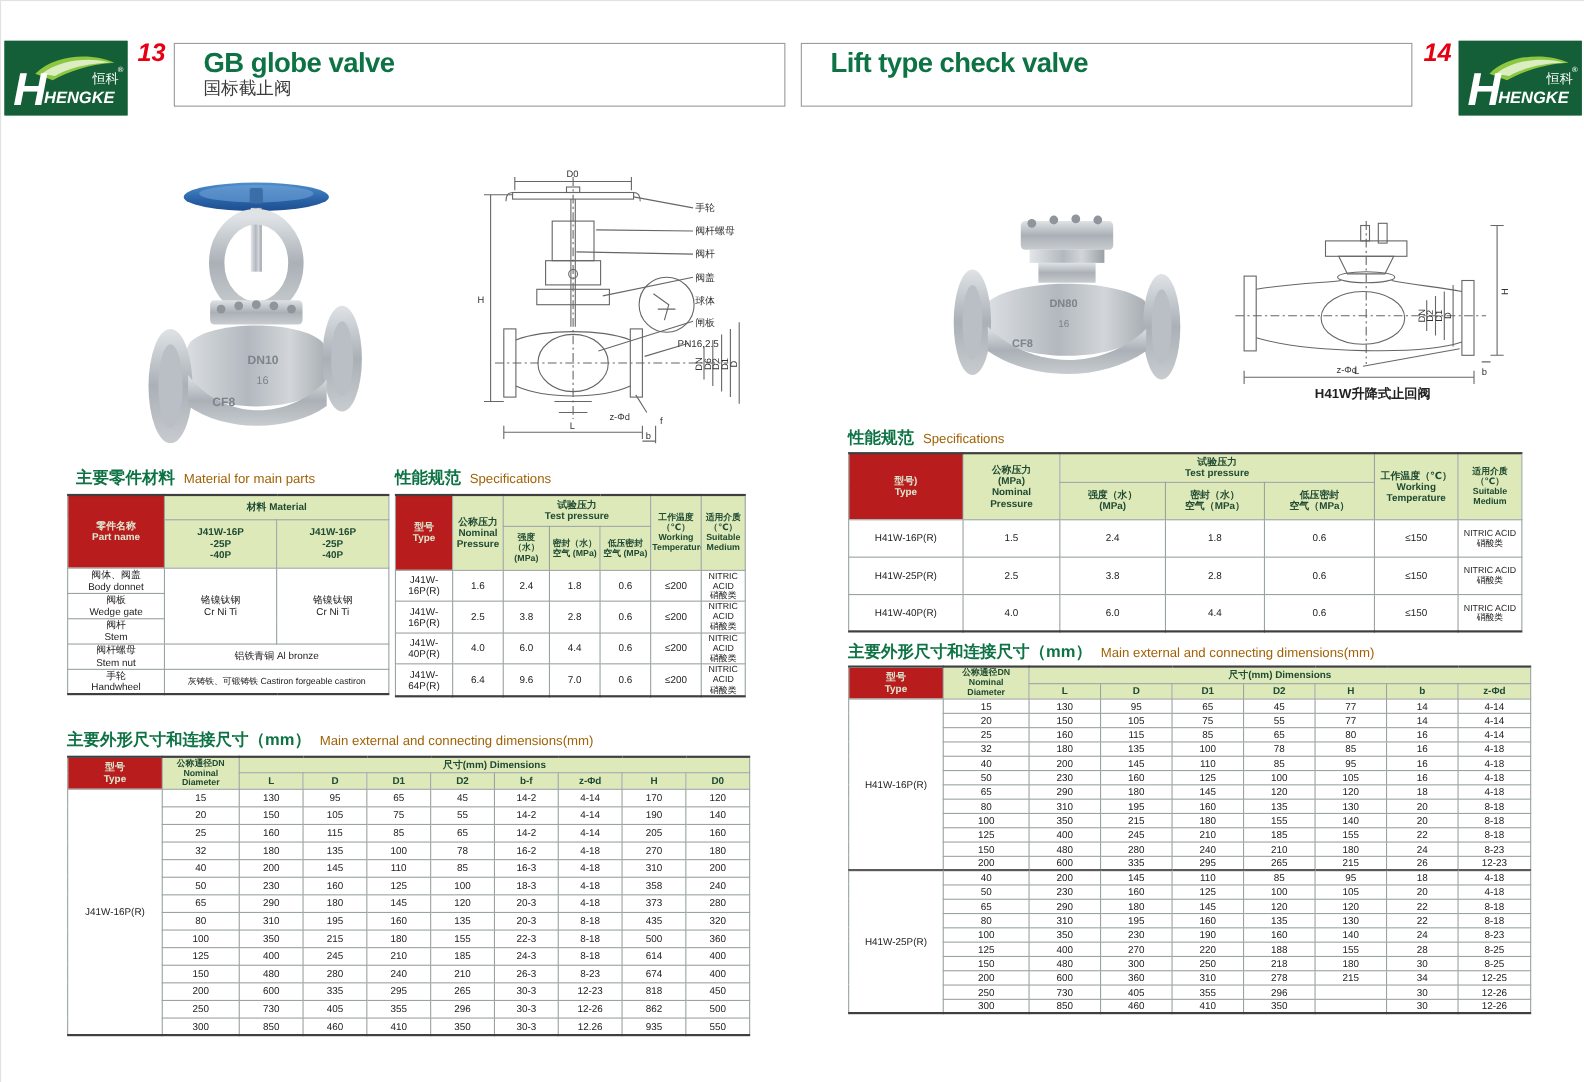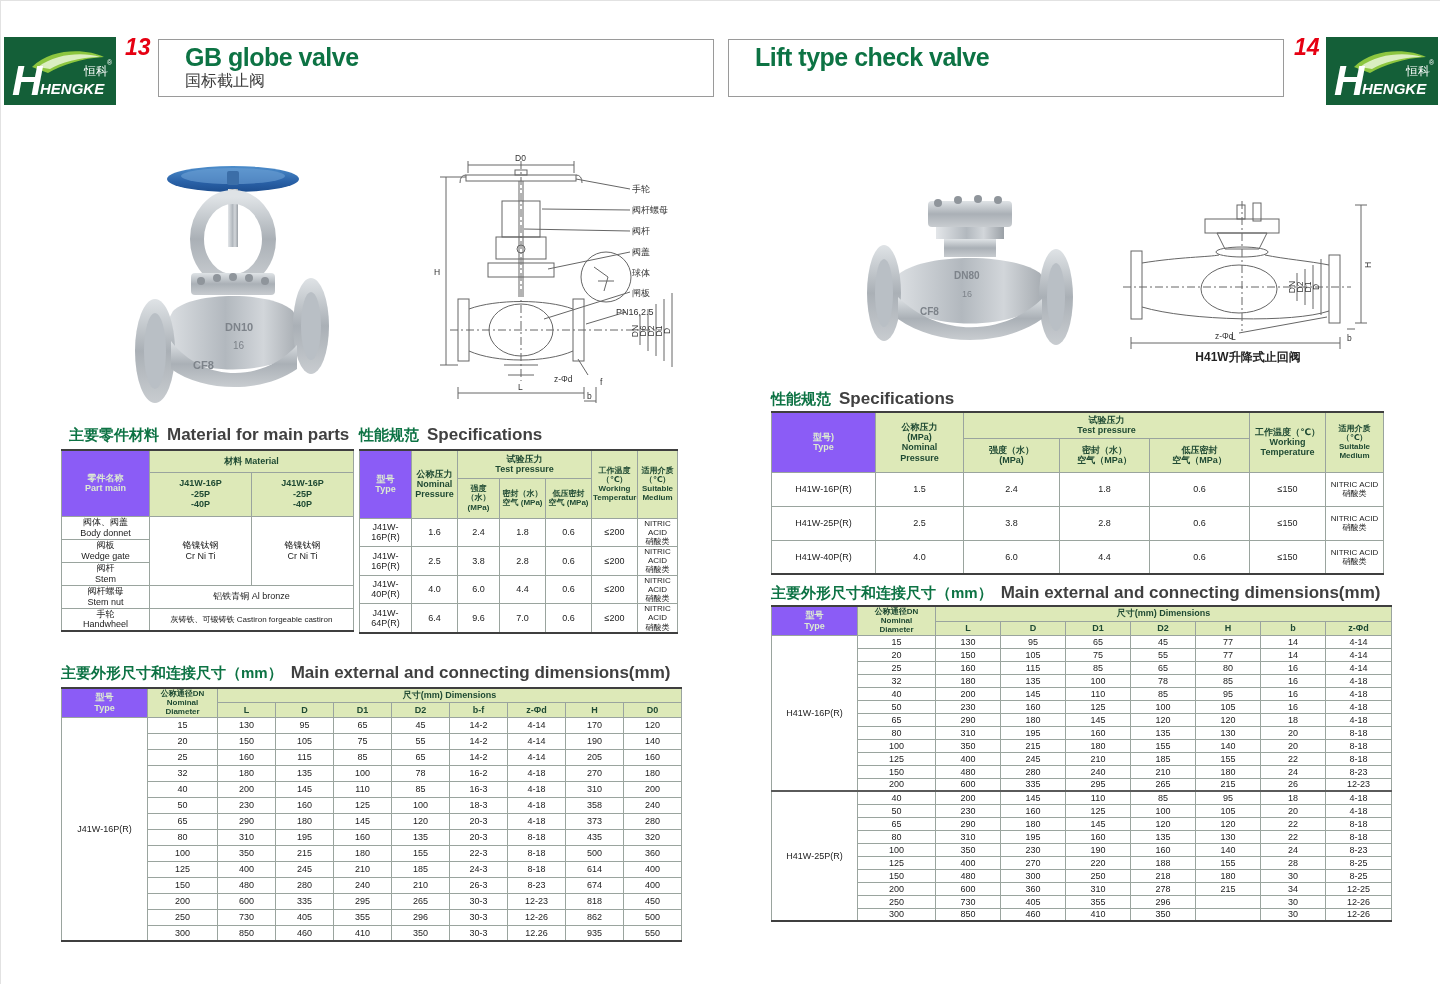--- a/index.html
+++ b/index.html
@@ -11,27 +11,27 @@
   .logo-left{left:3px;top:36px;}
   .logo-right{left:1325px;top:36px;}
   .page-num{position:absolute;top:33px;font-size:23px;font-weight:bold;color:#e60012;font-style:italic;}
   .title-box{position:absolute;top:38px;width:556px;height:58px;background:#fff;border:1px solid #9a9a9a;padding:4px 0 0 26px;box-sizing:border-box;}
   .title-en{font-size:25px;font-weight:bold;color:#0d7344;letter-spacing:-0.5px;line-height:27px;}
   .title-cn{font-size:16px;color:#3c3c3c;line-height:20px;}
 
   
   .sec-title{position:absolute;white-space:nowrap;}
   .sec-title .cn{font-size:15px;font-weight:bold;color:#0d7344;}
-  .sec-title .en{font-size:17px;font-weight:bold;color:#404040;margin-left:8px;}
+  .sec-title .en{font-size:12px;font-weight:normal;color:#a16207;margin-left:8px;}
 
   
   table{border-collapse:collapse;table-layout:fixed;background:#fff;}
   .dtable{border-top:2px solid #3f3f3f;border-bottom:2px solid #3f3f3f;}
   .dtable th,.dtable td{border:1px solid #9aa49e;font-size:9px;text-align:center;vertical-align:middle;padding:0 1px;overflow:hidden;}
-  .th-dark{background:#8b5cf6;color:#dcead2;font-weight:bold;}
+  .th-dark{background:#b91c1c;color:#dcead2;font-weight:bold;}
   .th-light{background:#dde9b8;color:#1f4a33;font-weight:bold;}
   .pre{white-space:pre-line;line-height:1.15;}
   .type-cell{font-size:9.5px;background:#fff;}
   .spec-table td:first-child{font-size:9px;}
   tr.group-start td{border-top:2px solid #5a5a5a;}
 
   
   .abs{position:absolute;}
   .caption{font-size:12px;font-weight:bold;color:#222;text-align:center;}
 
@@ -281,21 +281,21 @@
   </div>
   <table class="dtable abs" style="left:60px;top:448px;width:292px;">
     <colgroup>
         <col style="width:88px">
         <col style="width:102px">
         <col style="width:102px">
       </colgroup>
     <thead>
       <tr style="height:22px;">
         <th class="th-dark pre" rowspan="2">零件名称
-Part main</th>
+Part name</th>
         <th class="th-light" colspan="2">材料 Material</th>
       </tr>
       <tr style="height:44px;">
         <th class="th-light pre">J41W-16P
 -25P
 -40P</th>
         <th class="th-light pre">J41W-16P
 -25P
 -40P</th>
       </tr>

